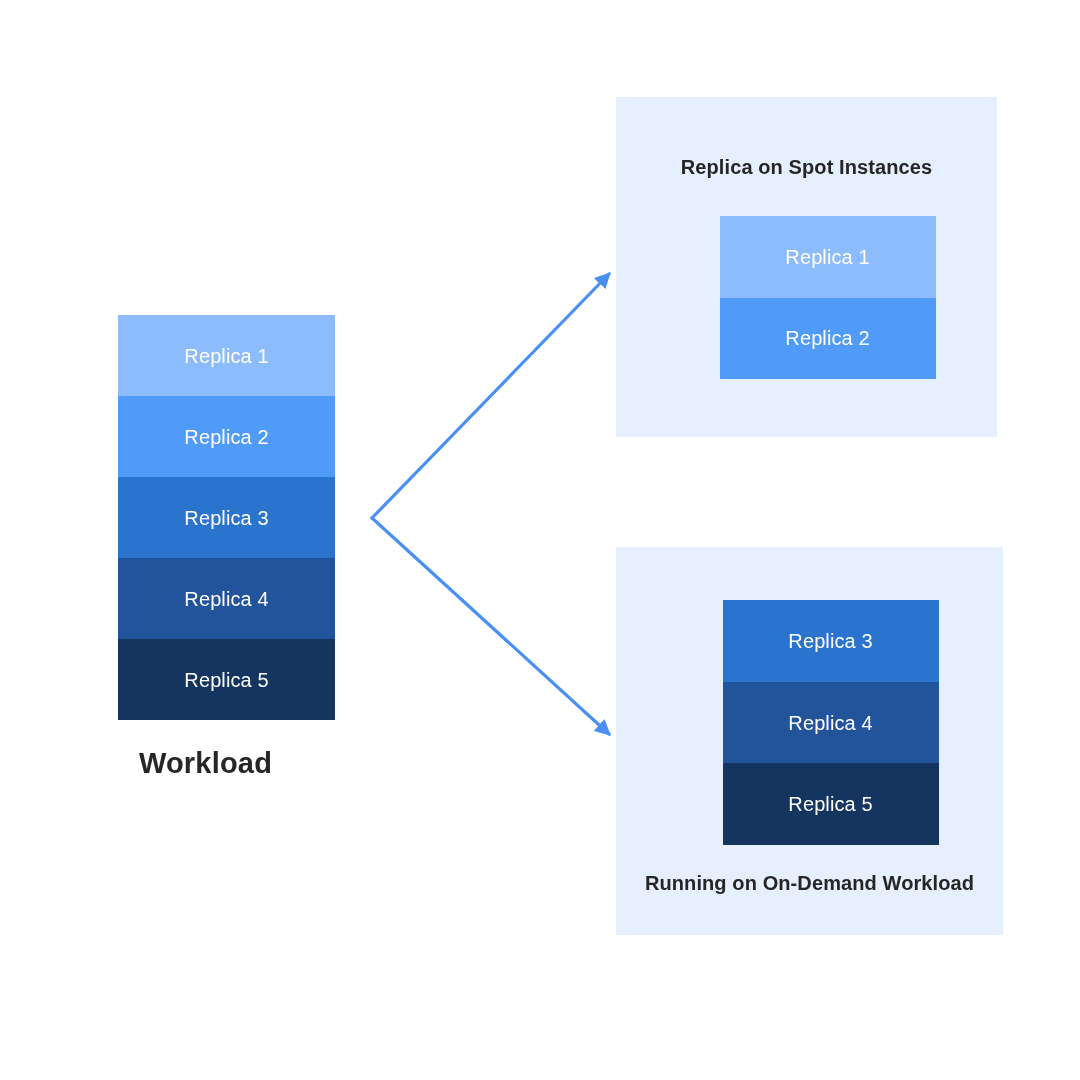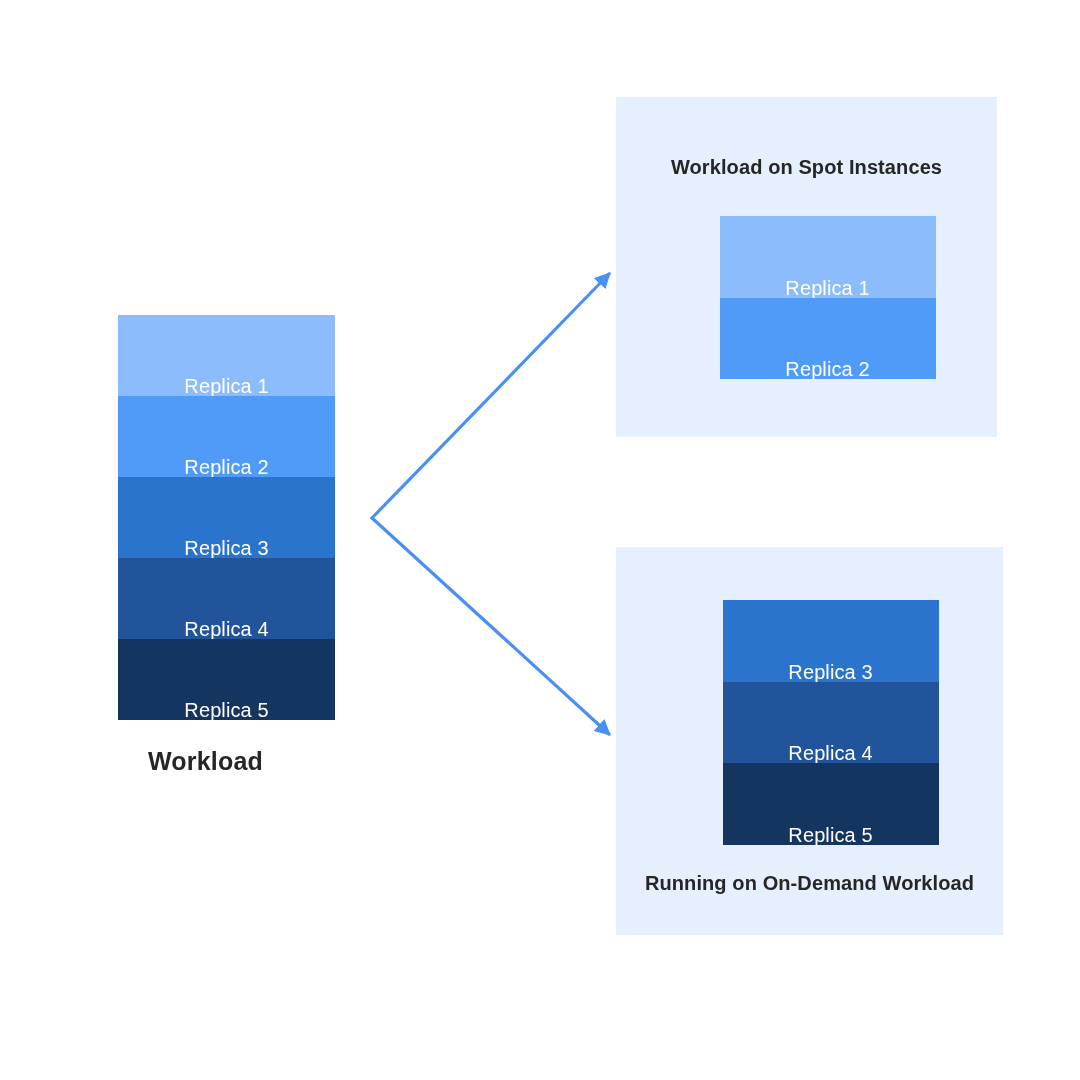--- a/index.html
+++ b/index.html
@@ -38,38 +38,38 @@
   }
 
   .stack {
     display: flex;
     flex-direction: column;
     width: 100%;
   }
 
   .replica-block {
     display: flex;
-    align-items: flex-end;
+    align-items: center;
     justify-content: center;
     color: #ffffff;
     font-size: 20px;
     font-weight: 400;
     letter-spacing: 0.1px;
     line-height: 1;
     white-space: nowrap;
     margin-left: 42px;
   }
 
   #workload-stack .replica-block { height: 81px; }
 
   #workload-caption {
     margin-top: 27px;
     width: 100%;
     text-align: center;
-    font-size: 25px;
+    font-size: 29px;
     font-weight: 700;
     color: #262626;
     letter-spacing: 0.2px;
   }
 
   
   .panel {
     position: absolute;
     background: #e5effd;
     display: flex;
@@ -148,21 +148,21 @@
         <span>Replica 4</span>
       </div>
       <div class="replica-block" style="background:#14355f">
         <span>Replica 5</span>
       </div>
     </div>
     <div id="workload-caption">Workload</div>
   </div>
 
   <div id="panel-spot" class="panel">
-    <div class="panel-title">Workload on Spot Instances</div>
+    <div class="panel-title">Replica on Spot Instances</div>
     <div id="spot-stack" class="stack">
       <div class="replica-block" style="background:#8cbcfc">
         <span>Replica 1</span>
       </div>
       <div class="replica-block" style="background:#509bf8">
         <span>Replica 2</span>
       </div>
     </div>
   </div>
 

